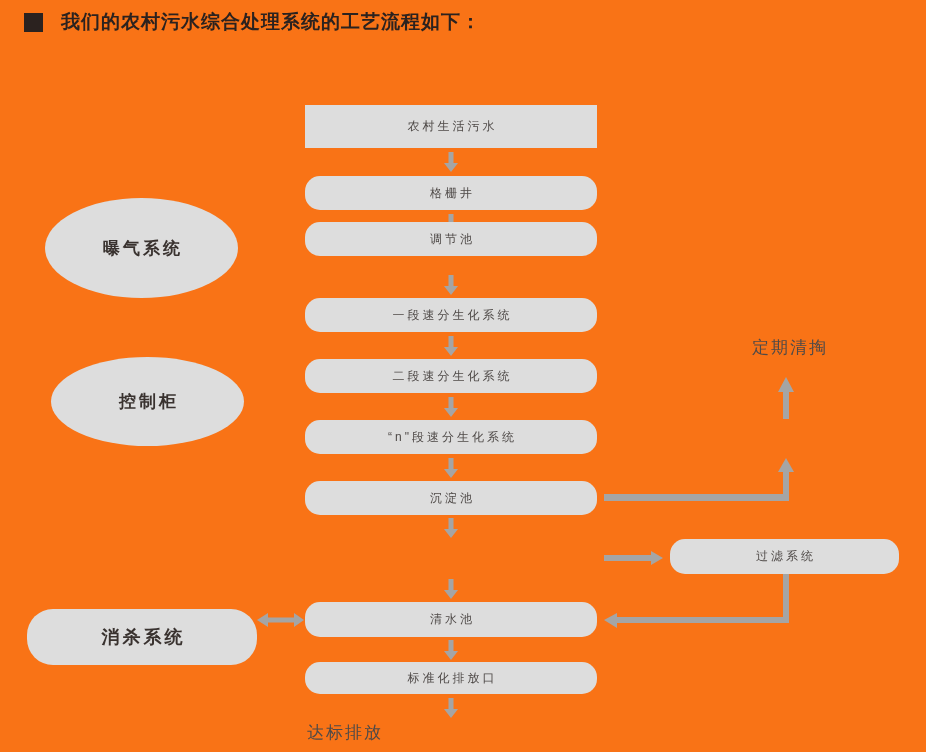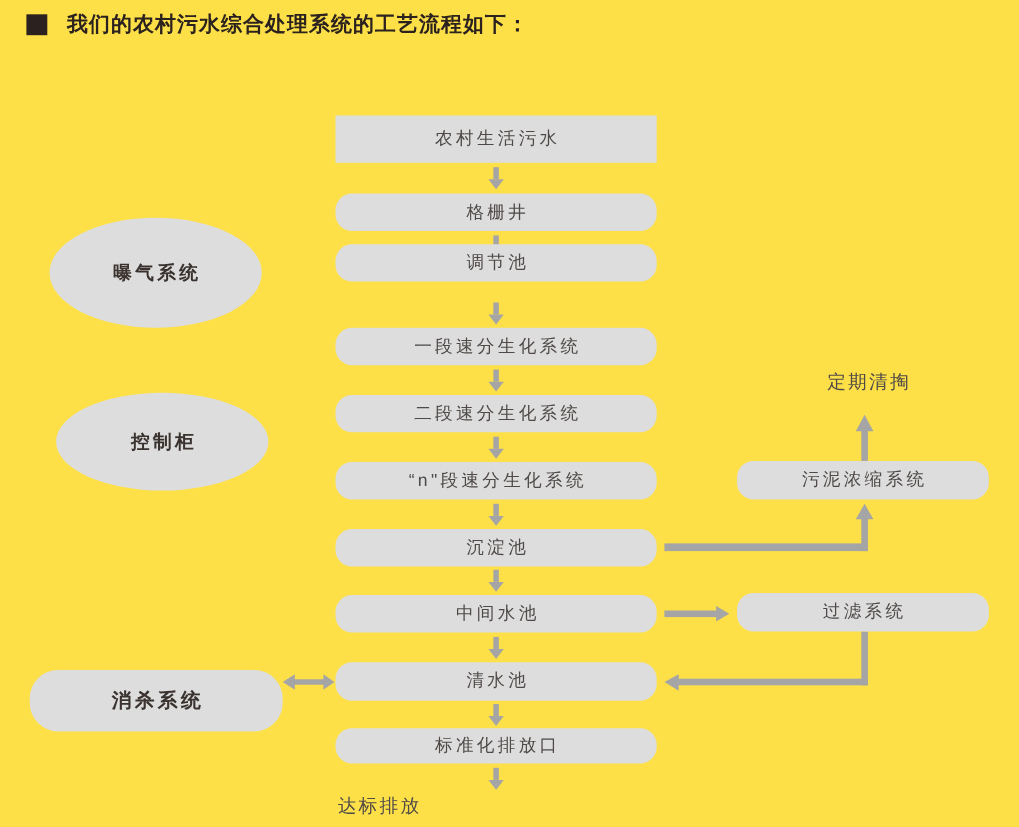--- a/index.html
+++ b/index.html
@@ -1,31 +1,31 @@
 <!DOCTYPE html>
 <html><head>
 <meta charset="utf-8">
 <style>
   html,body { margin:0; padding:0; background:#ffffff; }
   .canvas {
-    position:relative; width:926px; height:752px; background:#fde047;
+    position:relative; width:926px; height:752px; background:#f97316;
     font-family:"Liberation Sans","DejaVu Sans",sans-serif; overflow:hidden;
   }
   .bullet {
     position:absolute; left:24px; top:13px; width:19px; height:19px;
     background:#2b221f;
   }
   .title {
     position:absolute; left:61px; top:9px; margin:0;
     font-size:19px; font-weight:700; color:#2b221f; letter-spacing:1px;
   }
   .node {
     position:absolute; background:#dddddd; border-radius:15px;
     display:flex; align-items:center; justify-content:center;
-    font-size:16px; color:#4f4a48; letter-spacing:3px; text-indent:3px;
+    font-size:12px; color:#4f4a48; letter-spacing:3px; text-indent:3px;
     white-space:nowrap;
   }
   .node.sharp { border-radius:0; }
   .ellipse {
     position:absolute; background:#dddddd; border-radius:50%;
     display:flex; align-items:center; justify-content:center;
     font-size:17px; font-weight:700; color:#39322f; letter-spacing:3px; text-indent:3px;
   }
   .pill {
     position:absolute; background:#dddddd; border-radius:26px;
@@ -119,27 +119,25 @@
     </g>
   </svg>
 
   <div class="node sharp" style="left:305px;top:105px;width:292px;height:43px">农村生活污水</div>
   <div class="node" style="left:305px;top:176px;width:292px;height:34px">格栅井</div>
   <div class="node" style="left:305px;top:222px;width:292px;height:34px">调节池</div>
   <div class="node" style="left:305px;top:298px;width:292px;height:34px">一段速分生化系统</div>
   <div class="node" style="left:305px;top:359px;width:292px;height:34px">二段速分生化系统</div>
   <div class="node" style="left:305px;top:420px;width:292px;height:34px">“n"段速分生化系统</div>
   <div class="node" style="left:305px;top:481px;width:292px;height:34px">沉淀池</div>
-  <div class="node" style="left:305px;top:541px;width:292px;height:34px">中间水池</div>
   <div class="node" style="left:305px;top:602px;width:292px;height:35px">清水池</div>
   <div class="node" style="left:305px;top:662px;width:292px;height:32px">标准化排放口</div>
 
   <div class="free-text" style="left:305px;top:721px;width:292px">达标排放</div>
 
   <div class="ellipse" style="left:45px;top:198px;width:193px;height:100px">曝气系统</div>
   <div class="ellipse" style="left:51px;top:357px;width:193px;height:89px">控制柜</div>
   <div class="pill" style="left:27px;top:591px;width:230px;height:56px">消杀系统</div>
 
   <div class="free-text" style="left:750px;top:336px;width:96px">定期清掏</div>
-  <div class="node" style="left:670px;top:419px;width:229px;height:35px">污泥浓缩系统</div>
   <div class="node" style="left:670px;top:539px;width:229px;height:35px">过滤系统</div>
 
 </div>
 
 </body></html>

